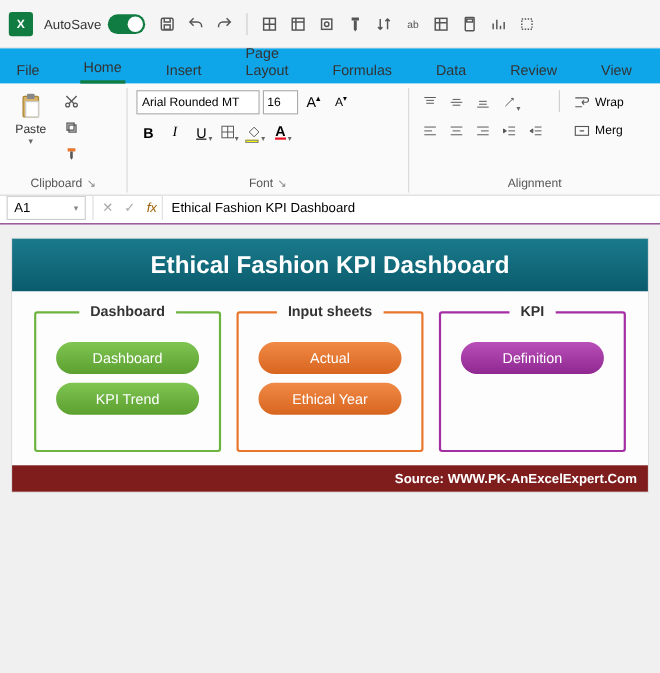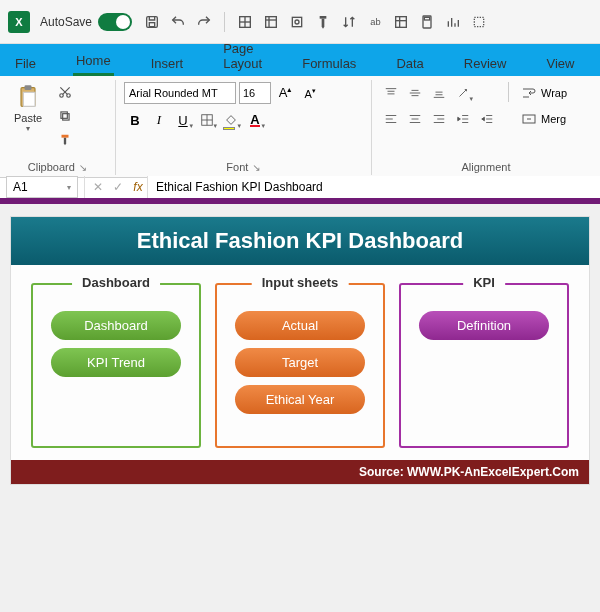--- a/index.html
+++ b/index.html
@@ -46,21 +46,21 @@
 .italic { font-style: italic; font-family: serif; font-size: 13px; }
 .underline { text-decoration: underline; font-size: 13px; }
 .fill-swatch { width: 12px; height: 12px; background: #ffff00; border: 1px solid #888; }
 .font-color-a { font-size: 13px; font-weight: bold; border-bottom: 2px solid #e81123; line-height: 11px; }
 
 .align-col { display: flex; flex-direction: column; gap: 4px; }
 .align-row { display: flex; gap: 2px; }
 .wrap-btn { display: flex; align-items: center; gap: 4px; font-size: 11px; height: 22px; padding: 0 2px; }
 
 
-.formula-bar { display: flex; align-items: flex-end; height: 26px; background: #fff; border-bottom: 6px solid #701a75; }
+.formula-bar { display: flex; align-items: flex-start; height: 26px; background: #fff; border-bottom: 1px solid #701a75; }
 .name-box { width: 72px; height: 22px; border: 1px solid #ccc; margin: 0 6px; padding: 2px 6px; font-size: 12px; background: #fff; display: flex; align-items: center; justify-content: space-between; }
 .fx-btns { display: flex; gap: 2px; border-left: 1px solid #ddd; padding-left: 4px; }
 .fx-btns .rb-btn { width: 18px; }
 .fx-label { font-style: italic; font-size: 12px; color: #a16207; padding: 0 4px; }
 .formula-input { flex: 1; border: none; border-left: 1px solid #ddd; height: 22px; padding: 2px 8px; font-size: 12px; outline: none; }
 
 
 .sheet-area { padding: 12px 10px; }
 .dashboard-card { background: #f8f8f8; border: 1px solid #ddd; }
 .card-header { background: #0a6b7c; background: linear-gradient(#1a7a8c, #0a5b6c); color: #fff; font-size: 22px; font-weight: bold; text-align: center; padding: 11px 0; font-family: "Arial Rounded MT Bold", Arial, sans-serif; }
@@ -377,21 +377,20 @@
     <div class="card-header">Ethical Fashion KPI Dashboard</div>
     <div class="card-body">
       <div class="panel green">
         <div class="panel-title">Dashboard</div>
         <div class="pill green">Dashboard</div>
         <div class="pill green">KPI Trend</div>
       </div>
       <div class="panel orange">
         <div class="panel-title">Input sheets</div>
         <div class="pill orange">Actual</div>
-        <div class="pill orange">Target</div>
         <div class="pill orange">Ethical Year</div>
       </div>
       <div class="panel purple">
         <div class="panel-title">KPI</div>
         <div class="pill purple">Definition</div>
       </div>
     </div>
     <div class="card-footer">Source: WWW.PK-AnExcelExpert.Com</div>
   </div>
 </div>

